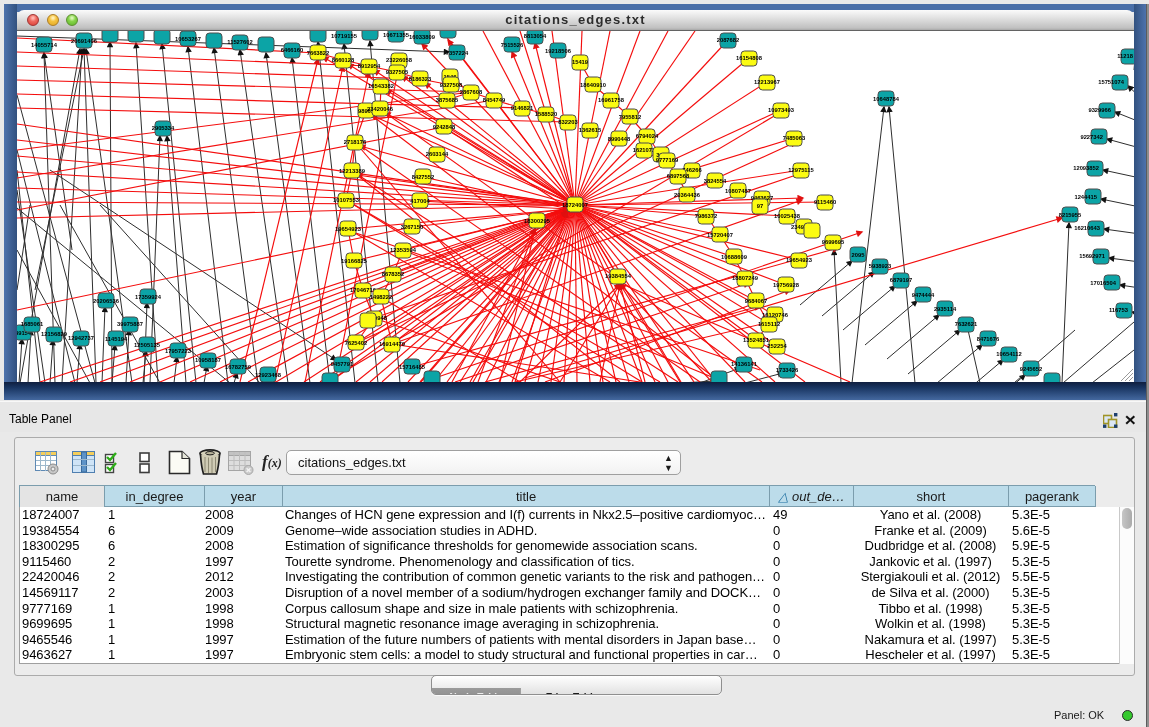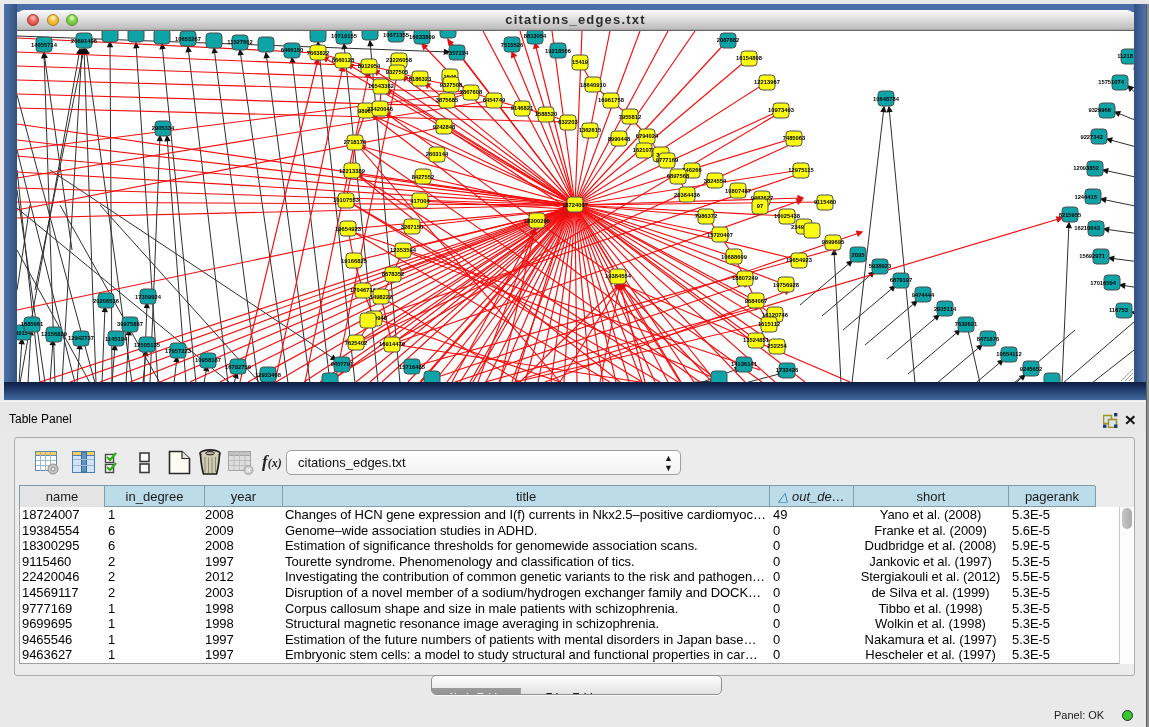--- a/index.html
+++ b/index.html
@@ -728,21 +728,21 @@
         <span class="c-out">0</span>
         <span class="c-short">Stergiakouli et al. (2012)</span>
         <span class="c-pr">5.5E-5</span>
       </div>
       <div class="tr" style="top:585.0000000000001px">
         <span class="c-name">14569117</span>
         <span class="c-deg">2</span>
         <span class="c-year">2003</span>
         <span class="c-title">Disruption of a novel member of a sodium/hydrogen exchanger family and DOCK…</span>
         <span class="c-out">0</span>
-        <span class="c-short">de Silva et al. (1999)</span>
+        <span class="c-short">de Silva et al. (2000)</span>
         <span class="c-pr">5.3E-5</span>
       </div>
       <div class="tr" style="top:600.6000000000001px">
         <span class="c-name">9777169</span>
         <span class="c-deg">1</span>
         <span class="c-year">1998</span>
         <span class="c-title">Corpus callosum shape and size in male patients with schizophrenia.</span>
         <span class="c-out">0</span>
         <span class="c-short">Tibbo et al. (1998)</span>
         <span class="c-pr">5.3E-5</span>

